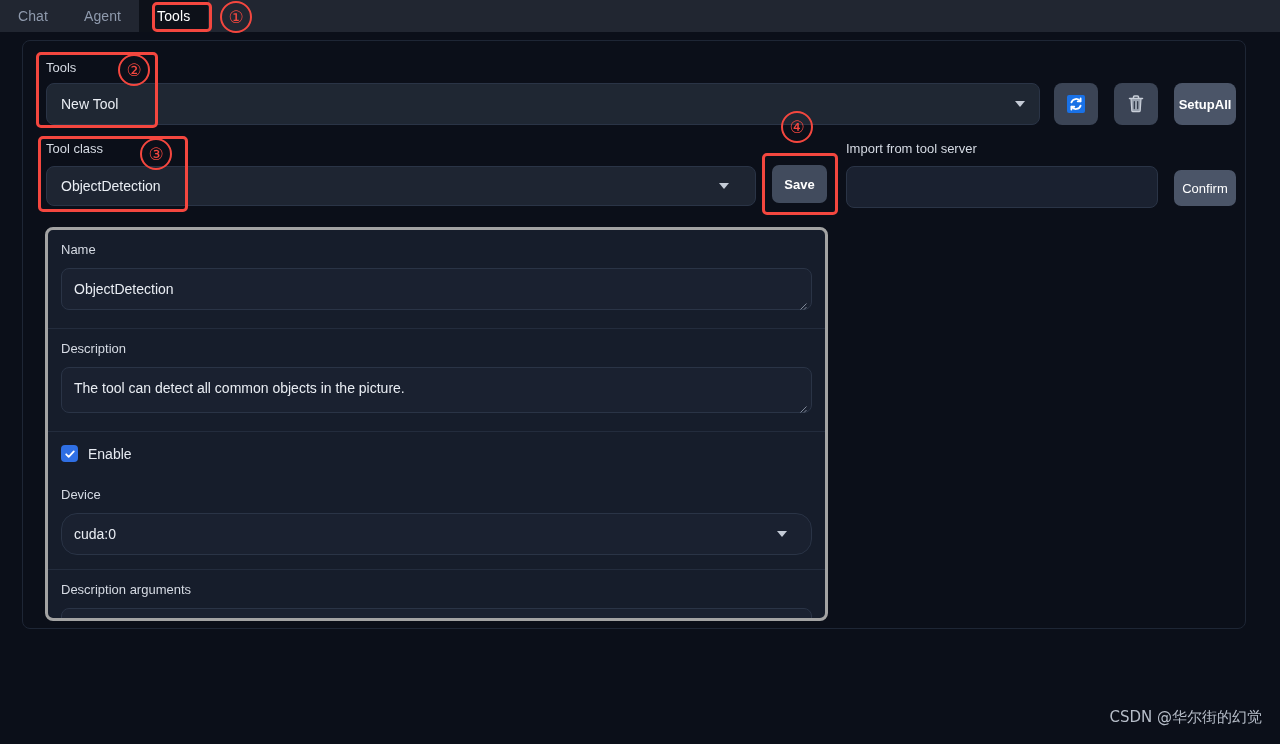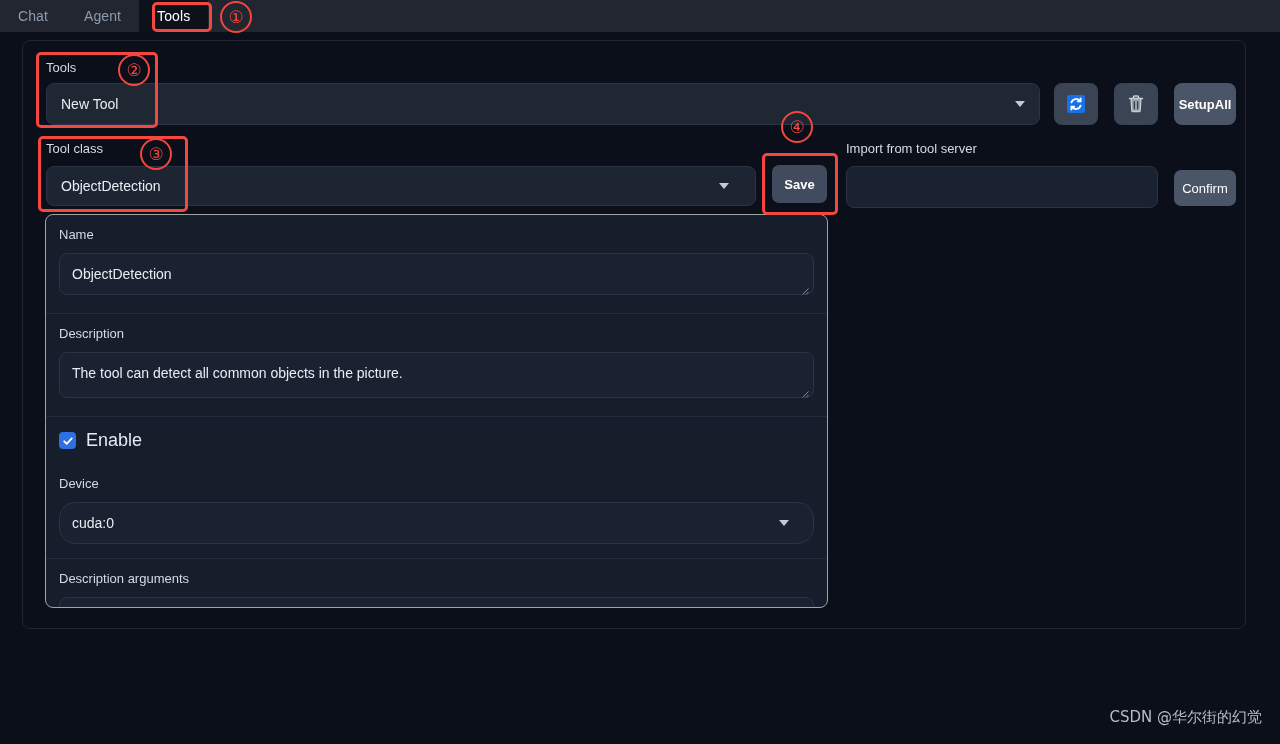--- a/index.html
+++ b/index.html
@@ -92,44 +92,44 @@
     font-family: "Liberation Sans", sans-serif; resize: none;
   }
   .confirm-btn {
     position: absolute; left: 1174px; top: 170px; width: 62px; height: 36px;
     background: #4b5568; border: none; border-radius: 7px; cursor: pointer;
     color: #ffffff; font-size: 13px; font-weight: normal;
   }
 
   
   .form-card {
-    position: absolute; left: 45px; top: 214px;
+    position: absolute; left: 45px; top: 227px;
     width: 783px; height: 394px;
-    background: #161d2b; border: 1px solid #a3a3a3; border-radius: 8px;
+    background: #161d2b; border: 3px solid #a3a3a3; border-radius: 8px;
     overflow: hidden;
   }
   .form-section { border-bottom: 1px solid #232c3d; padding: 12px 13px 14px 13px; }
   .form-section:last-child { border-bottom: none; }
   .form-section .field-label { margin-bottom: 10px; display: block; }
   .text-area {
     width: 100%; height: 42px; background: #1a2130;
     border: 1px solid #2a3446; border-radius: 8px;
     color: #e9edf3; font-size: 14px; padding: 10px 12px;
     font-family: "Liberation Sans", sans-serif; resize: none; outline: none;
     line-height: 20px;
   }
   .text-area.tall { height: 46px; }
   .enable-row { display: flex; align-items: center; gap: 10px; padding: 13px; }
   .checkbox {
     width: 17px; height: 17px; border-radius: 4px; background: #2f6fe4;
     display: flex; align-items: center; justify-content: center; cursor: pointer;
     flex: 0 0 auto;
   }
   .checkbox svg { display: block; }
-  .enable-text { font-size: 18px; color: #e6eaf1; }
+  .enable-text { font-size: 14px; color: #e6eaf1; }
   .device-select {
     position: relative; width: 100%; height: 42px;
     background: #1a2130; border: 1px solid #2a3446; border-radius: 16px;
     display: flex; align-items: center; padding: 0 12px;
     font-size: 14px; color: #e9edf3; cursor: pointer;
   }
   .device-select .caret {
     position: absolute; right: 24px; top: 50%; transform: translateY(-50%);
     width: 0; height: 0; border-left: 5px solid transparent;
     border-right: 5px solid transparent; border-top: 6px solid #c4cbd6;

